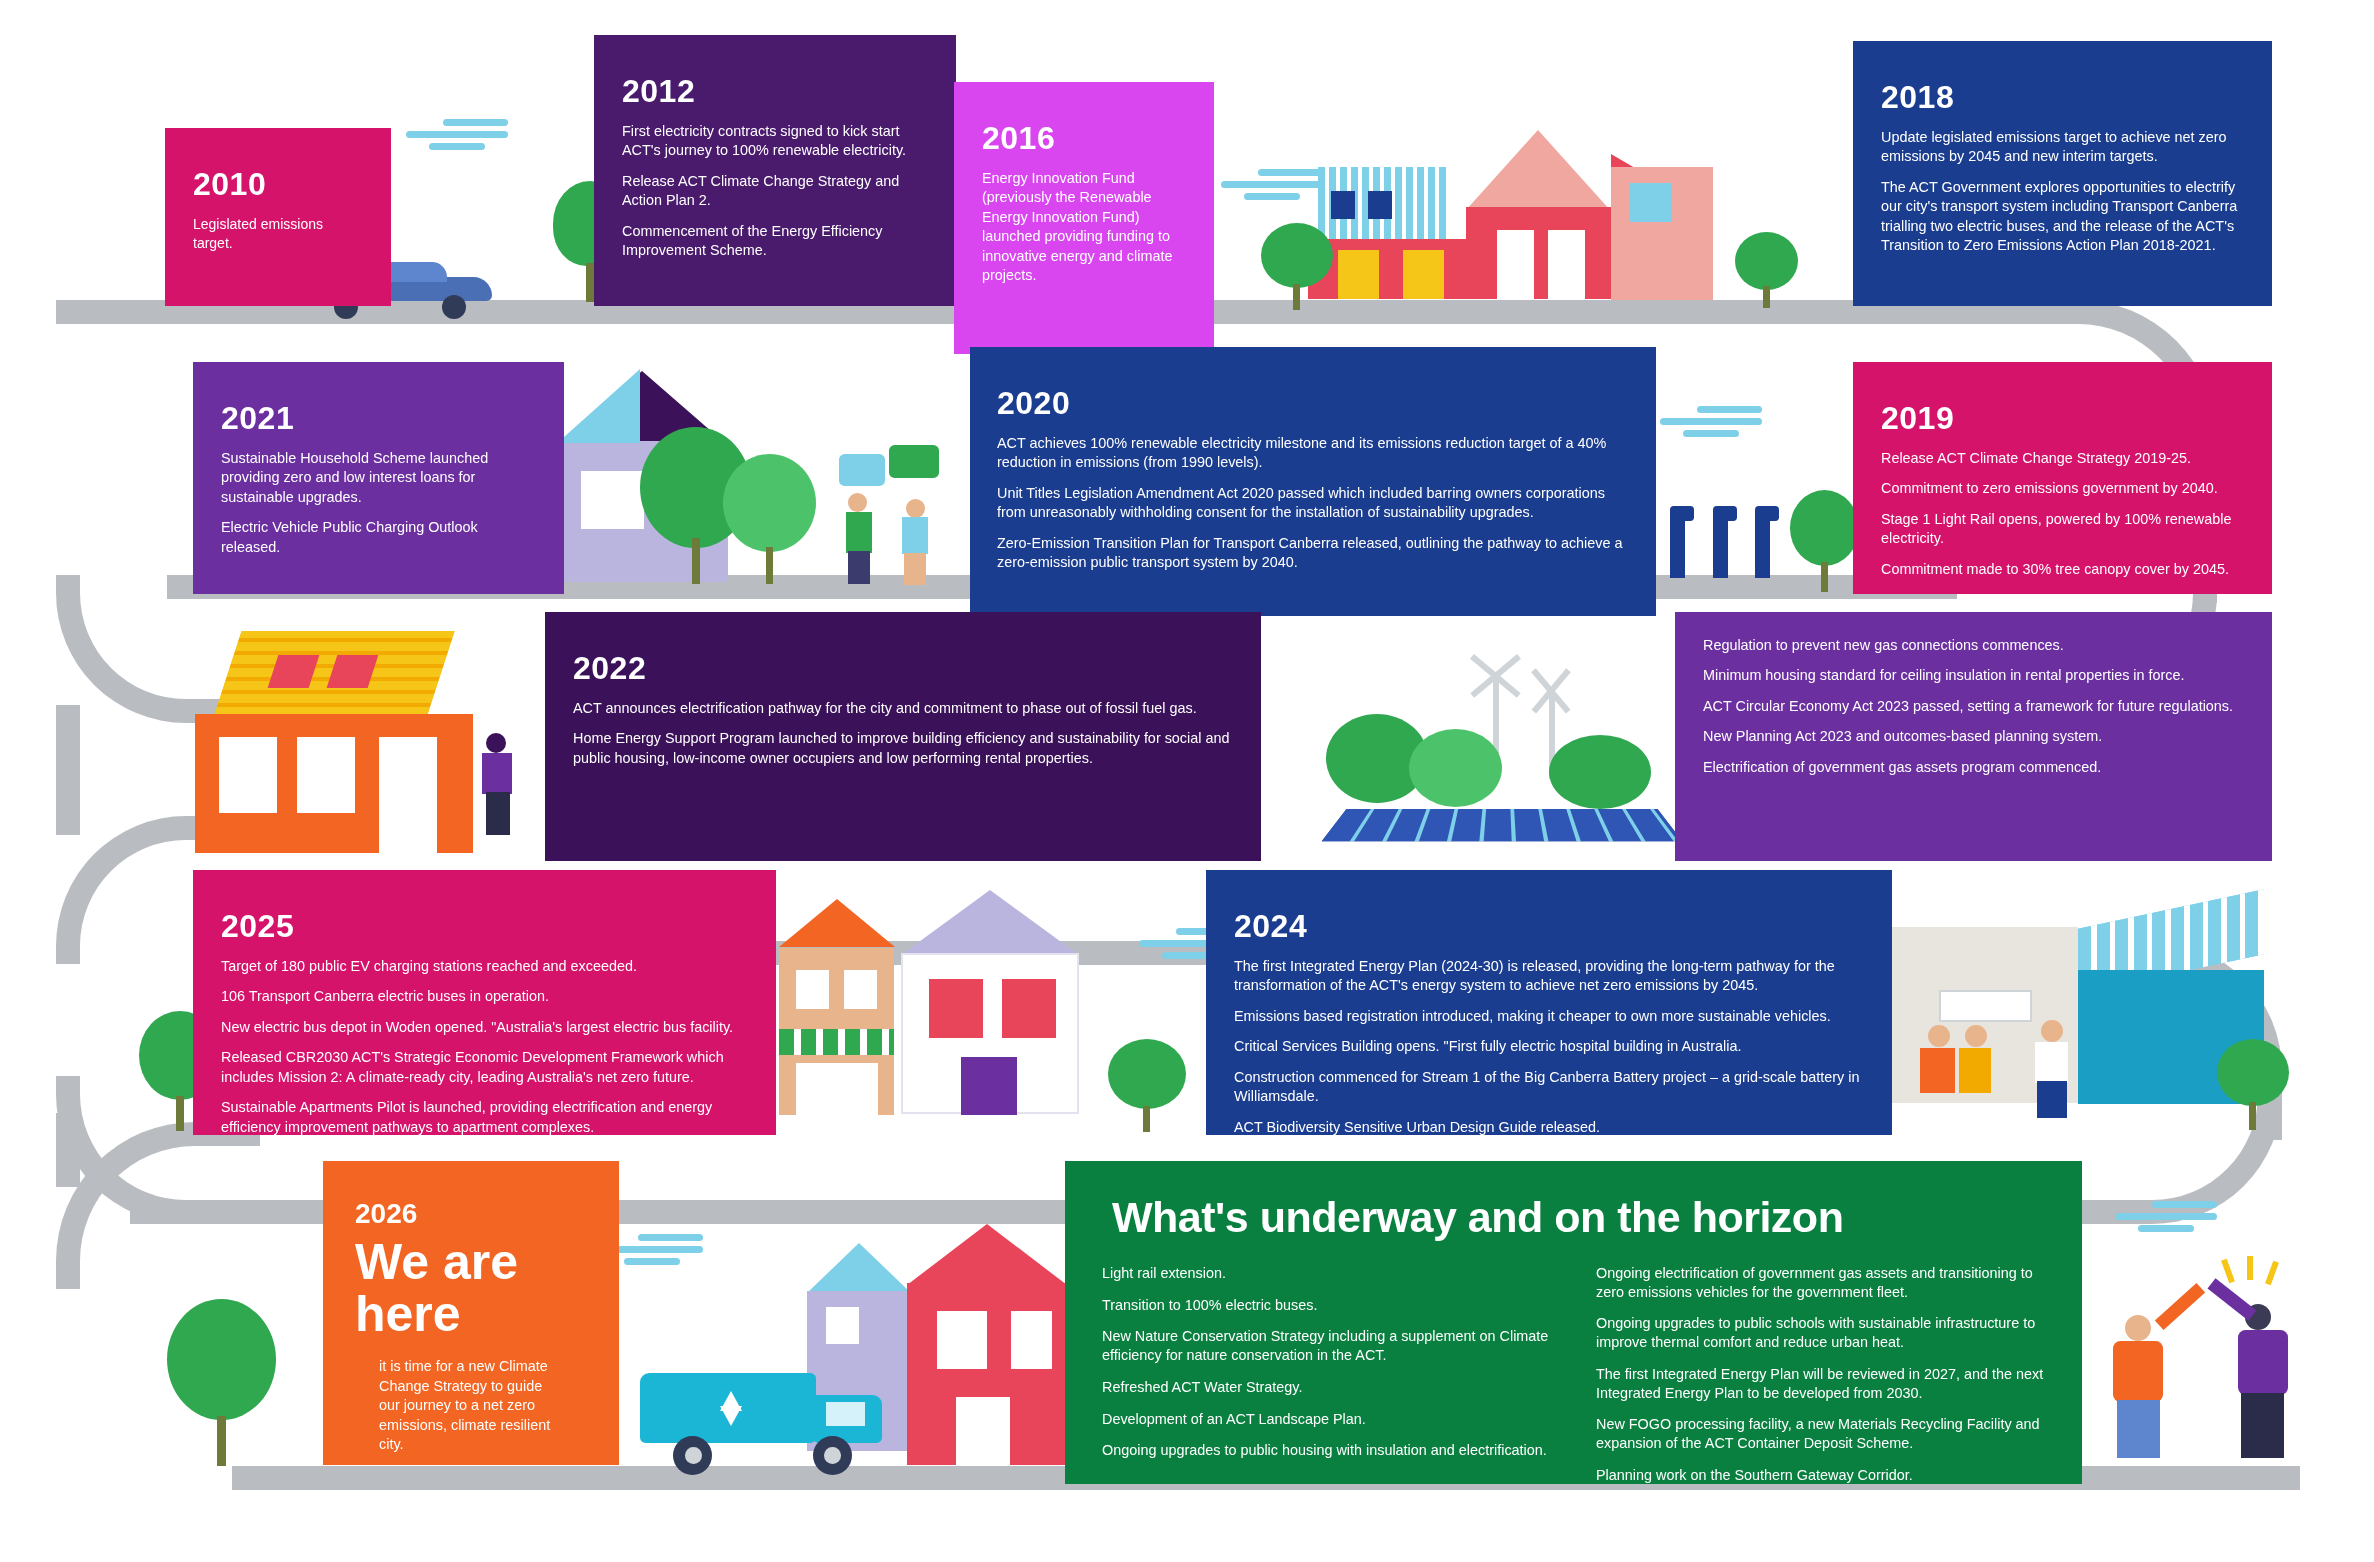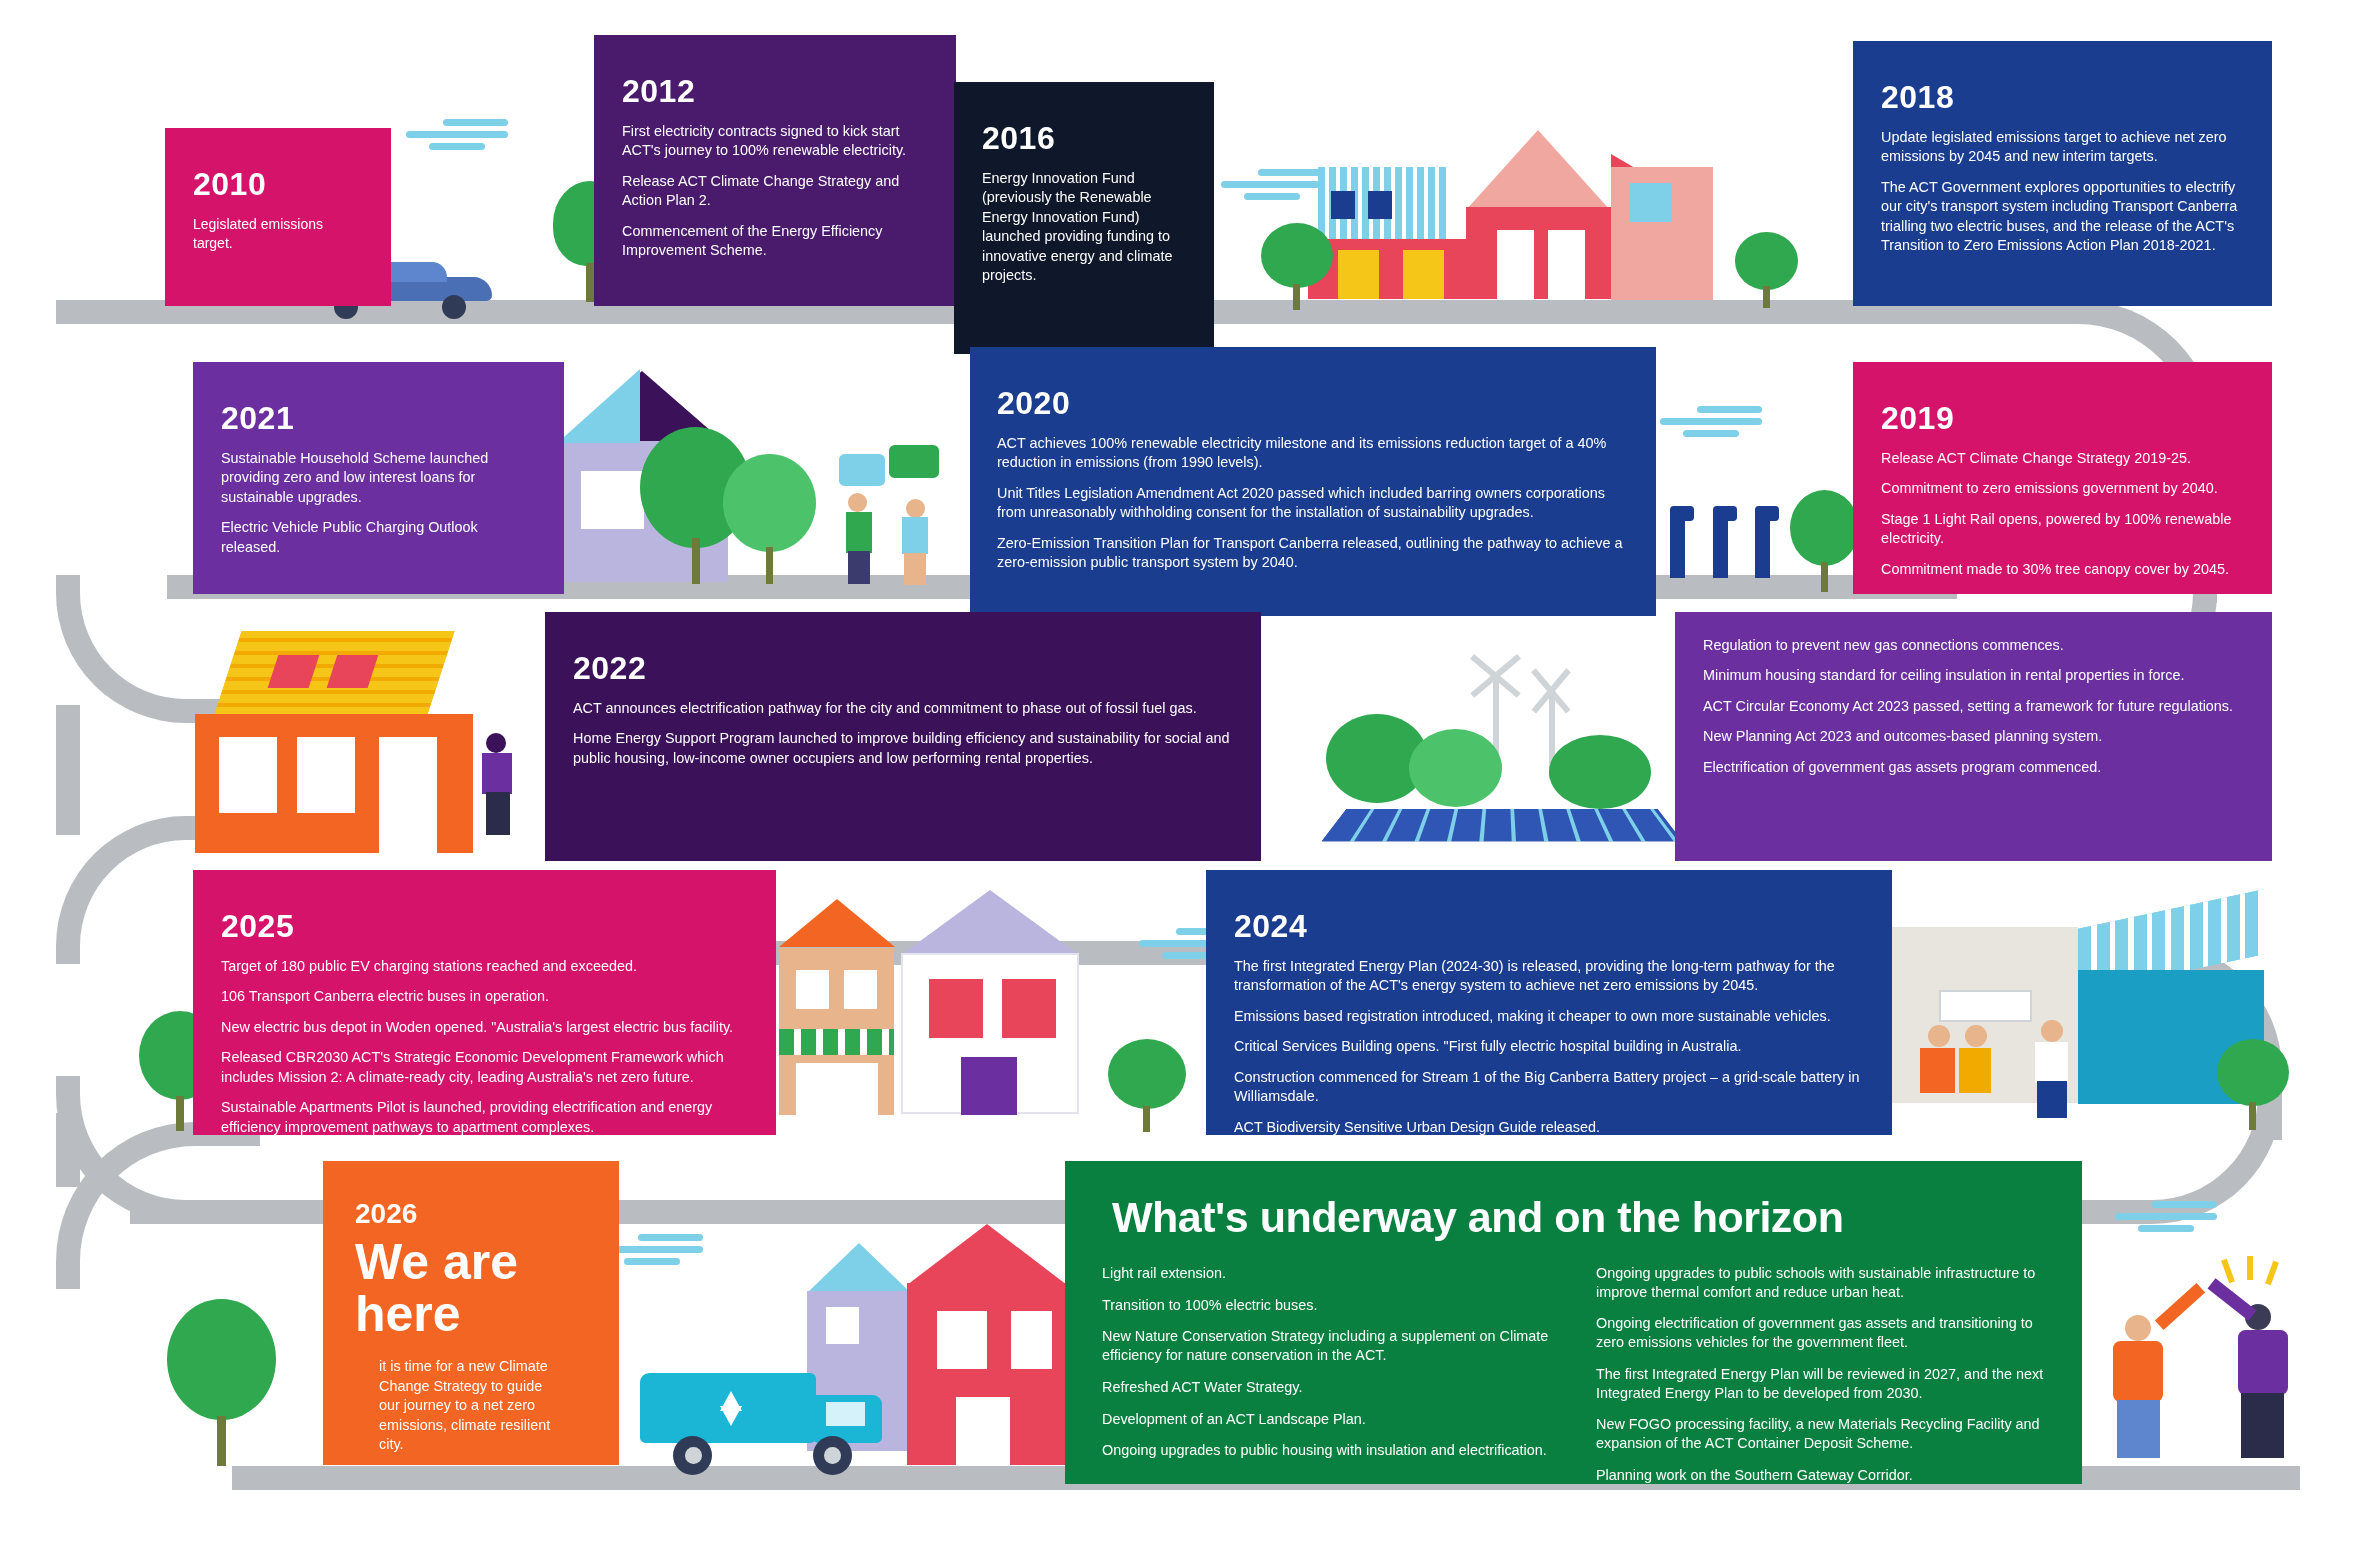--- a/index.html
+++ b/index.html
@@ -370,21 +370,21 @@
     <p>Legislated emissions target.</p>
   </div>
 
   <div class="panel" style="left:594px; top:35px; width:362px; height:271px; background:#4a1b6d;">
     <div class="year">2012</div>
     <p>First electricity contracts signed to kick start ACT's journey to 100% renewable electricity.</p>
     <p>Release ACT Climate Change Strategy and Action Plan 2.</p>
     <p>Commencement of the Energy Efficiency Improvement Scheme.</p>
   </div>
 
-  <div class="panel" style="left:954px; top:82px; width:260px; height:272px; background:#0f172a;">
+  <div class="panel" style="left:954px; top:82px; width:260px; height:272px; background:#d946ef;">
     <div class="year">2016</div>
     <p>Energy Innovation Fund (previously the Renewable Energy Innovation Fund) launched providing funding to innovative energy and climate projects.</p>
   </div>
 
   <div class="panel" style="left:1853px; top:41px; width:419px; height:265px; background:#1b3d8f;">
     <div class="year">2018</div>
     <p>Update legislated emissions target to achieve net zero emissions by 2045 and new interim targets.</p>
     <p>The ACT Government explores opportunities to electrify our city's transport system including Transport Canberra trialling two electric buses, and the release of the ACT's Transition to Zero Emissions Action Plan 2018-2021.</p>
   </div>
 
@@ -452,22 +452,22 @@
     <div class="horizon-cols">
       <div>
         <p>Light rail extension.</p>
         <p>Transition to 100% electric buses.</p>
         <p>New Nature Conservation Strategy including a supplement on Climate efficiency for nature conservation in the ACT.</p>
         <p>Refreshed ACT Water Strategy.</p>
         <p>Development of an ACT Landscape Plan.</p>
         <p>Ongoing upgrades to public housing with insulation and electrification.</p>
       </div>
       <div>
+        <p>Ongoing electrification of government gas assets and transitioning to zero emissions vehicles for the government fleet.</p>
         <p>Ongoing upgrades to public schools with sustainable infrastructure to improve thermal comfort and reduce urban heat.</p>
-        <p>Ongoing electrification of government gas assets and transitioning to zero emissions vehicles for the government fleet.</p>
         <p>The first Integrated Energy Plan will be reviewed in 2027, and the next Integrated Energy Plan to be developed from 2030.</p>
         <p>New FOGO processing facility, a new Materials Recycling Facility and expansion of the ACT Container Deposit Scheme.</p>
         <p>Planning work on the Southern Gateway Corridor.</p>
       </div>
     </div>
   </div>
 
 </div>
 
 

